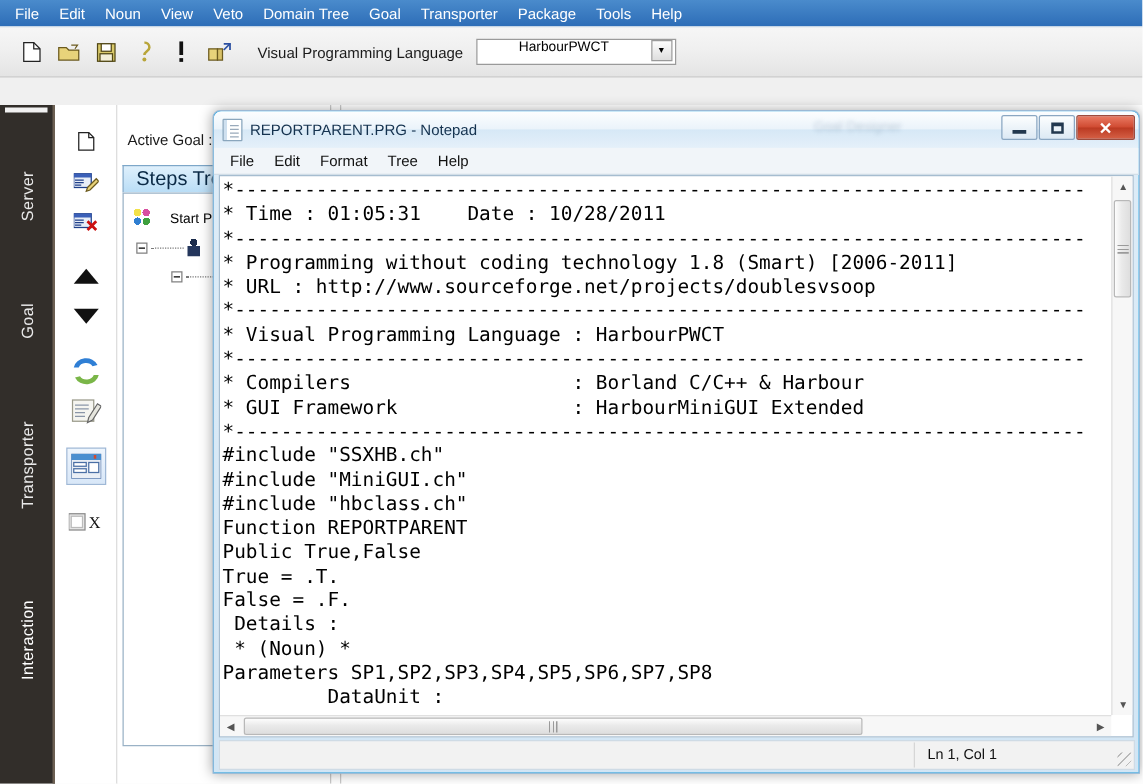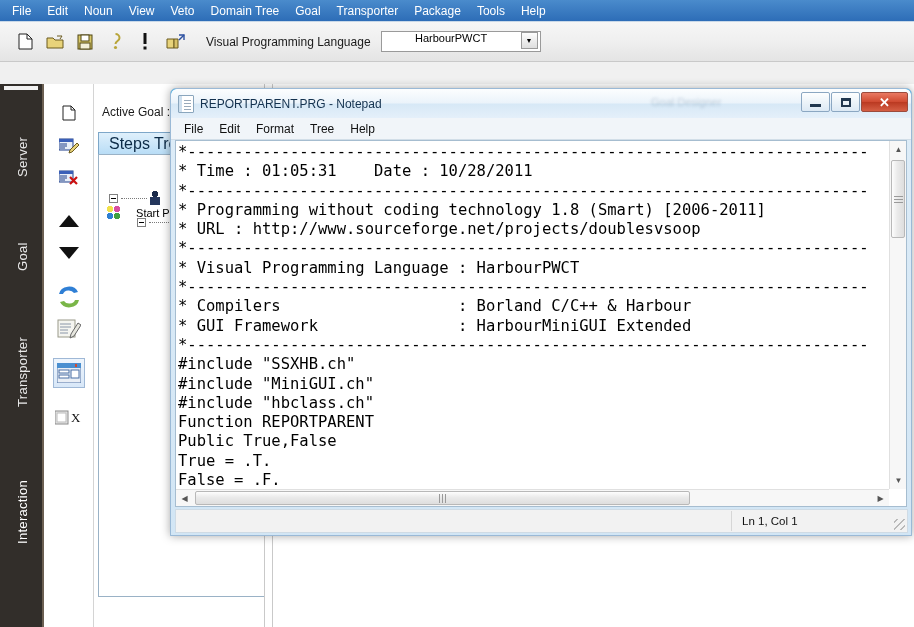--- a/index.html
+++ b/index.html
@@ -194,21 +194,21 @@
     vertical-align:middle;
   }
 
   
   .rightfill { position:absolute; left:170px; top:0; right:0; bottom:0; background:#ffffff; }
   .rf-line { position:absolute; top:0; bottom:0; width:1px; background:#c9c9c9; }
 
   
   .notepad {
     position: absolute; left: 170px; top: 88px;
-    width: 742px; height: 448px;
+    width: 742px; height: 531px;
     background: #0ea5e9;
     border: 1px solid #9ab9d6;
     border-radius: 6px 6px 0 0;
     box-shadow: 0 0 10px rgba(0,0,0,0.35);
     overflow: hidden;
   }
   .np-frame {
     position:absolute; left:0; top:0; right:0; bottom:0;
     background: linear-gradient(to bottom, rgba(226,238,248,0.98), rgba(214,231,245,0.98));
     border-radius: 6px 6px 0 0;
@@ -482,21 +482,21 @@
               <rect x="2" y="3" width="9" height="9" fill="#fff" stroke="#bbb"></rect>
               <text x="16" y="12" font-family="Liberation Serif, serif" font-size="13" fill="#111">X</text>
             </svg>
         </div>
       </div>
 
       <div class="explorer">
         <div class="active-goal-bar">Active Goal :</div>
         <div class="steps-tab">Steps Tree</div>
         <div class="tree-panel">
-          <div class="tree-row" style="left:8px; top:12px;margin-top:39px;">
+          <div class="tree-row" style="left:8px; top:12px;">
             <span class="tree-icon flower"></span>
             <span style="margin-left:12px;">Start P</span>
           </div>
           <div class="tree-row" style="left:10px; top:36px;">
             <span class="plusbox"></span>
             <span class="dots" style="width:26px;"></span>
             <span class="person"></span>
           </div>
           <div class="tree-row" style="left:38px; top:60px;">
             <span class="plusbox"></span>

